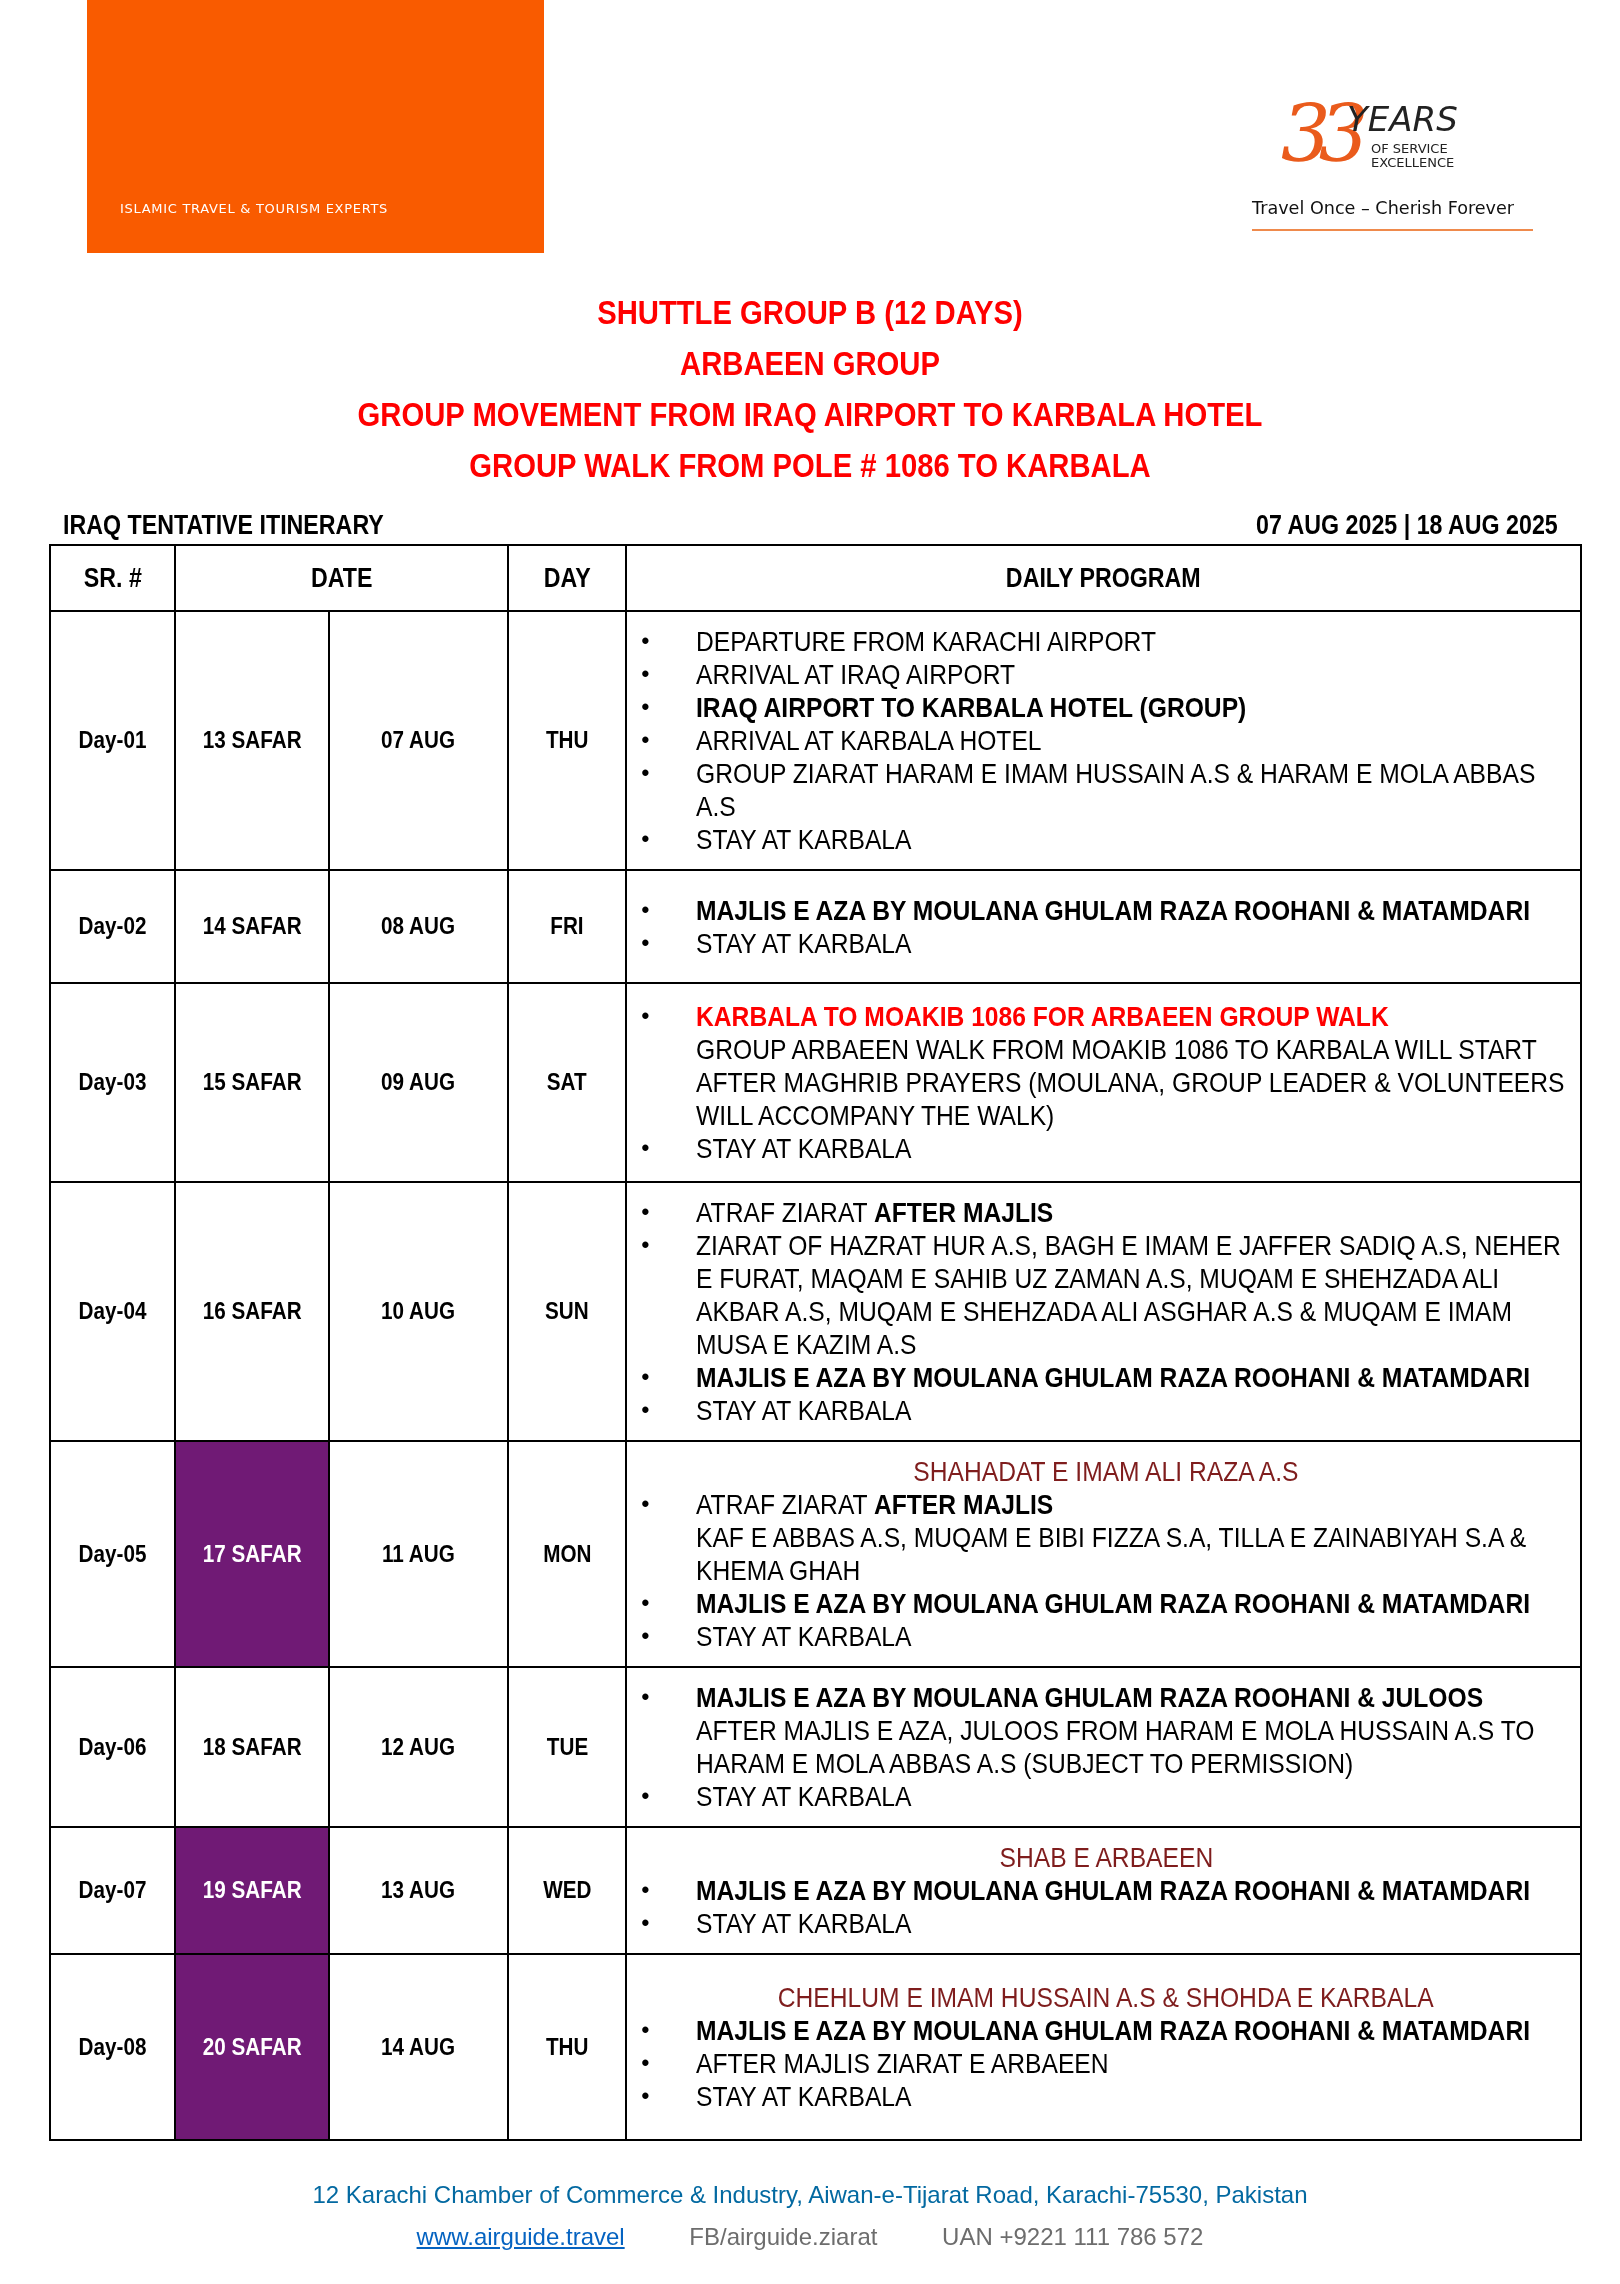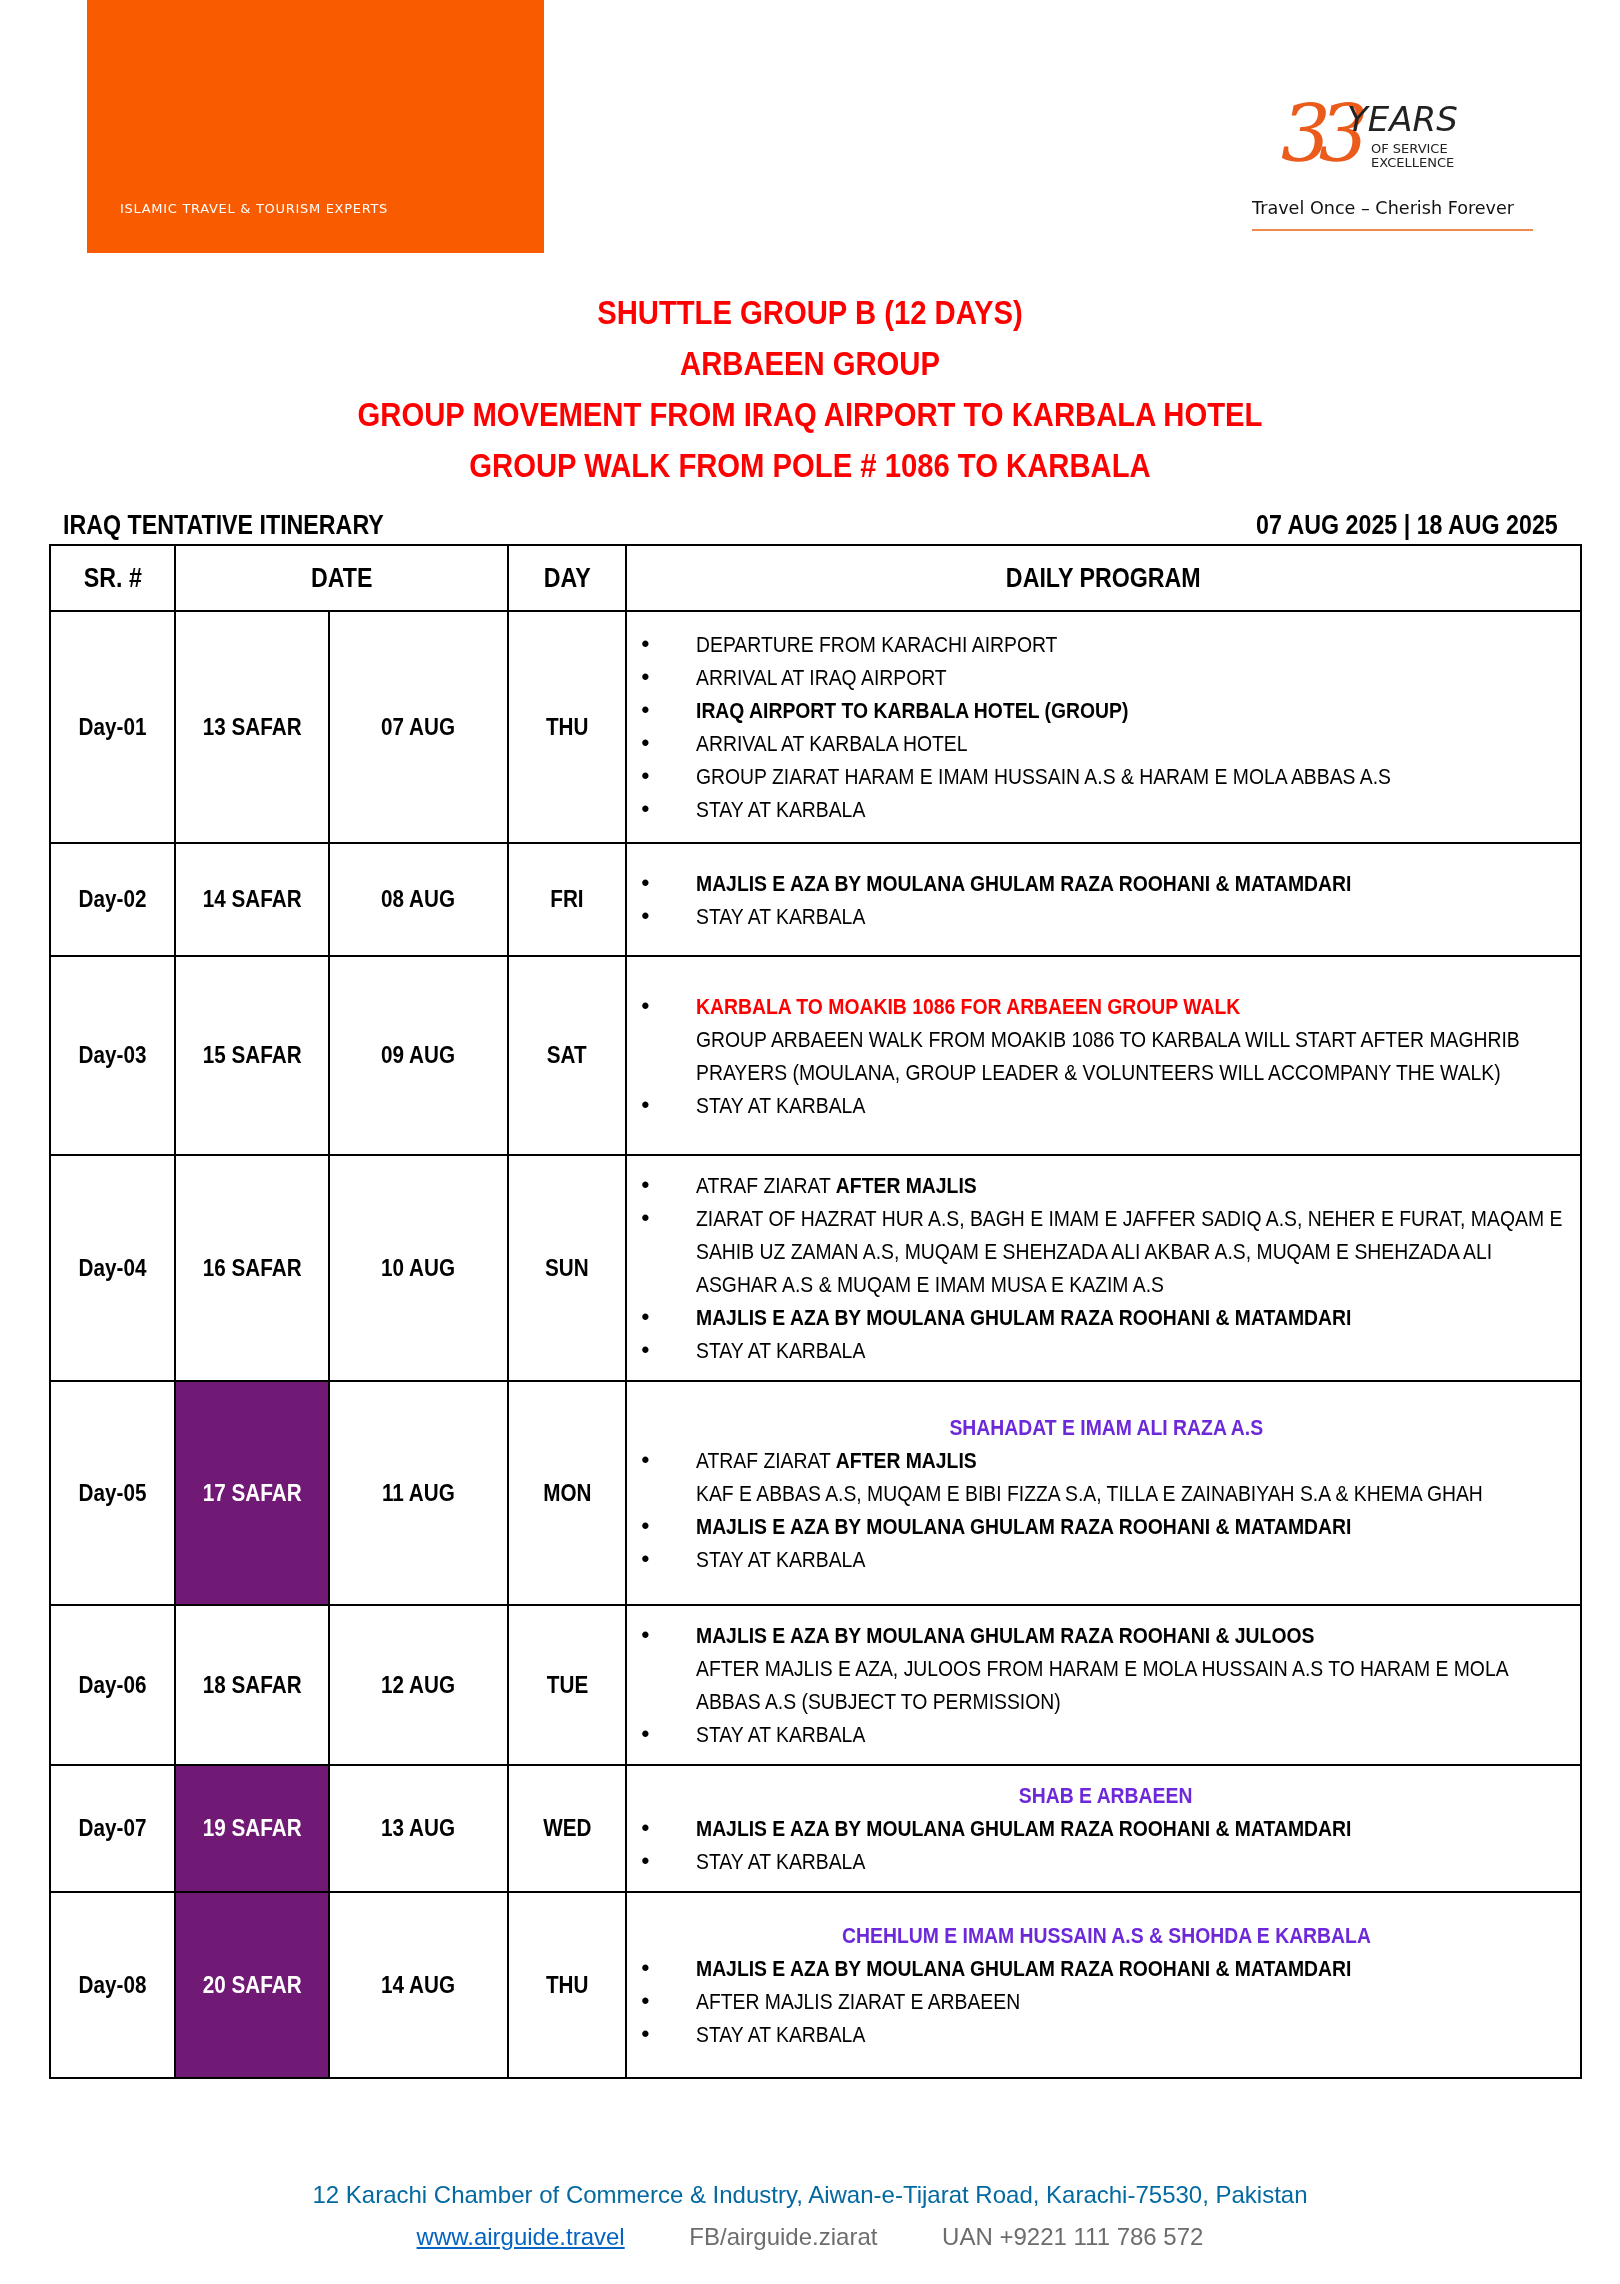--- a/index.html
+++ b/index.html
@@ -24,28 +24,28 @@
 
   .meta-left { position: absolute; left: 63px; top: 510px; font-size: 27px; font-weight: bold; transform: scaleX(0.86); transform-origin: left center; }
   .meta-right { position: absolute; right: 62px; top: 510px; font-size: 27px; font-weight: bold; transform: scaleX(0.86); transform-origin: right center; white-space: nowrap; }
 
   
   .itin { position: absolute; left: 49px; top: 544px; width: 1531px; border-collapse: collapse; table-layout: fixed; }
   .itin td, .itin th { border: 2px solid #000; padding: 0; vertical-align: middle; }
   .itin th { height: 64px; font-size: 27px; font-weight: bold; text-align: center; }
   .itin td.c { text-align: center; font-size: 23.5px; font-weight: bold; }
   .itin td.hl { background: #701a75; color: #fff; }
-  .itin td.prog { padding: 13px 3.9px 13px 9.1px; font-size: 22px; line-height: 33px; }
+  .itin td.prog { padding: 13px 3.9px 13px 9.1px; font-size: 28px; line-height: 33px; }
   .hdr-txt { display: inline-block; transform: scaleX(0.86); }
   .ctxt { display: inline-block; transform: scaleX(0.88); white-space: nowrap; }
 
   .prog ul { margin: 0; padding: 0; list-style: none; }
   .prog li { position: relative; padding-left: 60px; }
   .prog li.bullet::before { content: "\2022"; position: absolute; left: 5.2px; top: 0; font-size: 23.5px; }
-  .prog .event { text-align: center; color: #6d28d9; font-weight: bold; }
+  .prog .event { text-align: center; color: #7f1d1d; font-weight: normal; }
   .prog .red { color: #ff0000; font-weight: bold; }
   .prog .b { font-weight: bold; }
   .ptxt { display: inline-block; transform: scaleX(0.88); transform-origin: left center; width: 113%; }
   .event .ptxt { transform-origin: center center; width: auto; }
 
   
   .footer-addr { position: absolute; left: 0; top: 2181px; width: 1620px; text-align: center; font-size: 24px; color: #0369a1; }
   .footer-links { position: absolute; left: 0; top: 2223px; width: 1620px; text-align: center; font-size: 24px; color: #6d6d6d; }
   .footer-links span { margin: 0 29px; }
   .footer-links a { color: #0563c1; text-decoration: underline; }

